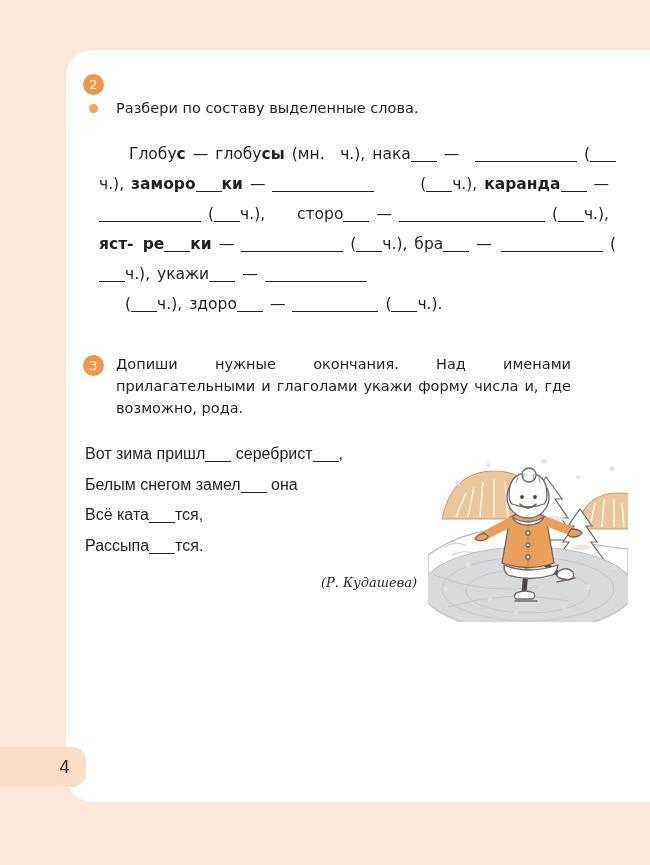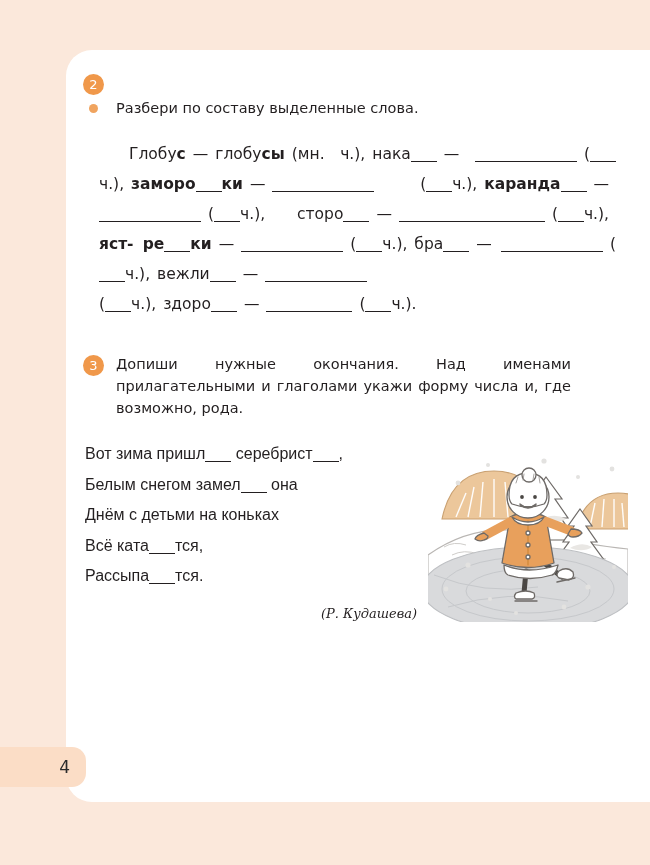--- a/index.html
+++ b/index.html
@@ -109,21 +109,21 @@
   .ex2-body {
     margin-top: 20px;
     padding-left: 16px;
     padding-right: 6px;
     font-size: 15.5px;
     line-height: 30px;
     color: #231f20;
     text-align: justify;
     font-family: "DejaVu Sans", sans-serif;
   }
-  .ex2-body .ln { display: block; }
+  .ex2-body .ln { display: block; margin-left: 26px; }
   .ex2-body b { font-weight: bold; }
   .ind { display: inline-block; width: 30px; }
 
   
   .bl {
     display: inline-block;
     border-bottom: 1.4px solid #231f20;
     vertical-align: -3px;
     height: 13px;
   }
@@ -189,21 +189,21 @@
       <span class="ind"></span><span>Глобу</span><b>с</b><span class="sp"></span><span class="dash">—</span><span class="sp"></span><span>глобу</span><b>сы</b><span class="sp"></span><span>(мн. ч.),</span><span class="sp"></span><span>нака</span><span class="bl bl-m"></span><span class="sp"></span><span class="dash">—</span>
 
       <span class="bl bl-xl"></span><span class="sp"></span><span>(</span><span class="bl bl-m"></span><span>ч.),</span><span class="sp"></span><b>заморо</b><span class="bl bl-m"></span><b>ки</b><span class="sp"></span><span class="dash">—</span><span class="sp"></span><span class="bl bl-xl"></span>
 
       <span>(</span><span class="bl bl-m"></span><span>ч.),</span><span class="sp"></span><b>каранда</b><span class="bl bl-m"></span><span class="sp"></span><span class="dash">—</span><span class="sp"></span><span class="bl bl-xl"></span><span class="sp"></span><span>(</span><span class="bl bl-m"></span><span>ч.),</span>
 
       <span>сторо</span><span class="bl bl-m"></span><span class="sp"></span><span class="dash">—</span><span class="sp"></span><span class="bl bl-xxl"></span><span class="sp"></span><span>(</span><span class="bl bl-m"></span><span>ч.),</span><span class="sp"></span><b>яст-</b>
 
       <b>ре</b><span class="bl bl-m"></span><b>ки</b><span class="sp"></span><span class="dash">—</span><span class="sp"></span><span class="bl bl-xl"></span><span class="sp"></span><span>(</span><span class="bl bl-m"></span><span>ч.),</span><span class="sp"></span><span>бра</span><span class="bl bl-m"></span><span class="sp"></span><span class="dash">—</span>
 
-      <span class="bl bl-xl"></span><span class="sp"></span><span>(</span><span class="bl bl-m"></span><span>ч.),</span><span class="sp"></span><span>вежли</span><span class="bl bl-m"></span><span class="sp"></span><span class="dash">—</span><span class="sp"></span><span class="bl bl-xl"></span>
+      <span class="bl bl-xl"></span><span class="sp"></span><span>(</span><span class="bl bl-m"></span><span>ч.),</span><span class="sp"></span><span>укажи</span><span class="bl bl-m"></span><span class="sp"></span><span class="dash">—</span><span class="sp"></span><span class="bl bl-xl"></span>
 
       <span class="ln"><span>(</span><span class="bl bl-m"></span><span>ч.),</span><span class="sp"></span><span>здоро</span><span class="bl bl-m"></span><span class="sp"></span><span class="dash">—</span><span class="sp"></span><span class="bl bl-l"></span><span class="sp"></span><span>(</span><span class="bl bl-m"></span><span>ч.).</span></span>
     </div>
 
     <div class="ex3-wrap">
       <div class="task">
         <div class="badge">3</div>
         <div class="task-text">Допиши нужные окончания. Над именами прилагательными и глаголами укажи форму числа и, где возможно, рода.</div>
       </div>
 
@@ -318,21 +318,20 @@
             </g>
           </svg>
         </div>
 
         <div class="poem">
           <span class="pl"><span>Вот зима пришл</span><span class="bl bl-m"></span><span> серебрист</span><span class="bl bl-m"></span><span>,</span></span>
 
           <span class="pl"><span>Белым снегом замел</span><span class="bl bl-m"></span><span> она</span></span>
 
 
-          <span class="pl">Днём с детьми на коньках</span>
 
           <span class="pl"><span>Всё ката</span><span class="bl bl-m"></span><span>тся,</span></span>
 
 
           <span class="pl"><span>Рассыпа</span><span class="bl bl-m"></span><span>тся.</span></span>
         </div>
 
         <div class="attrib">(Р.  Кудашева)</div>
       </div>
     </div>

